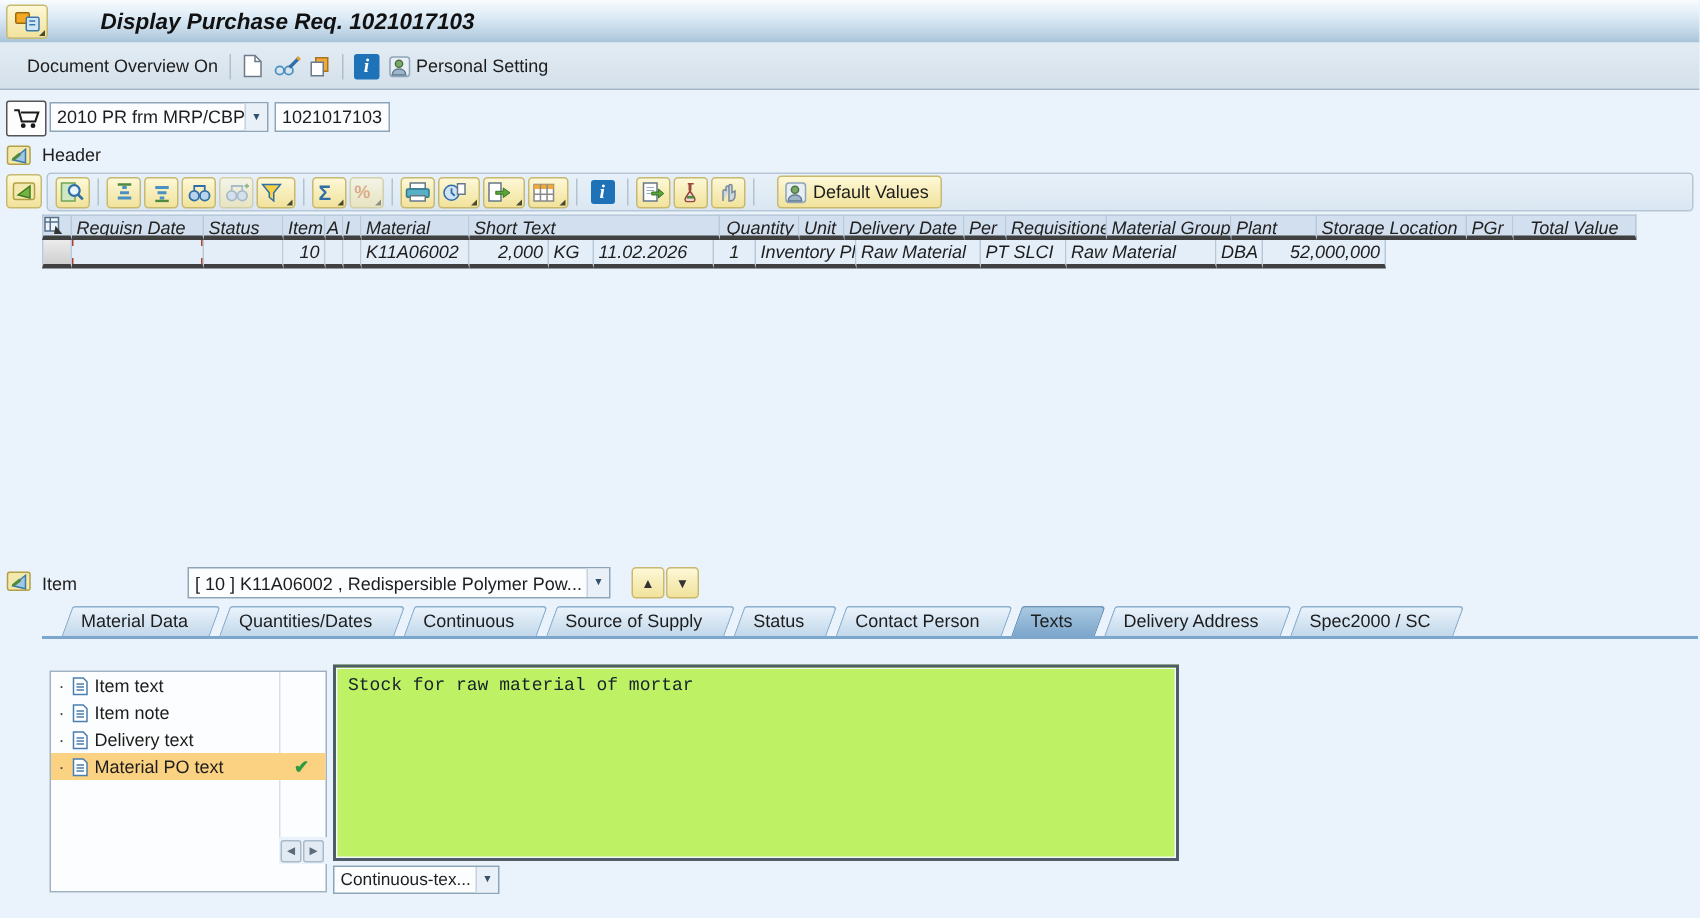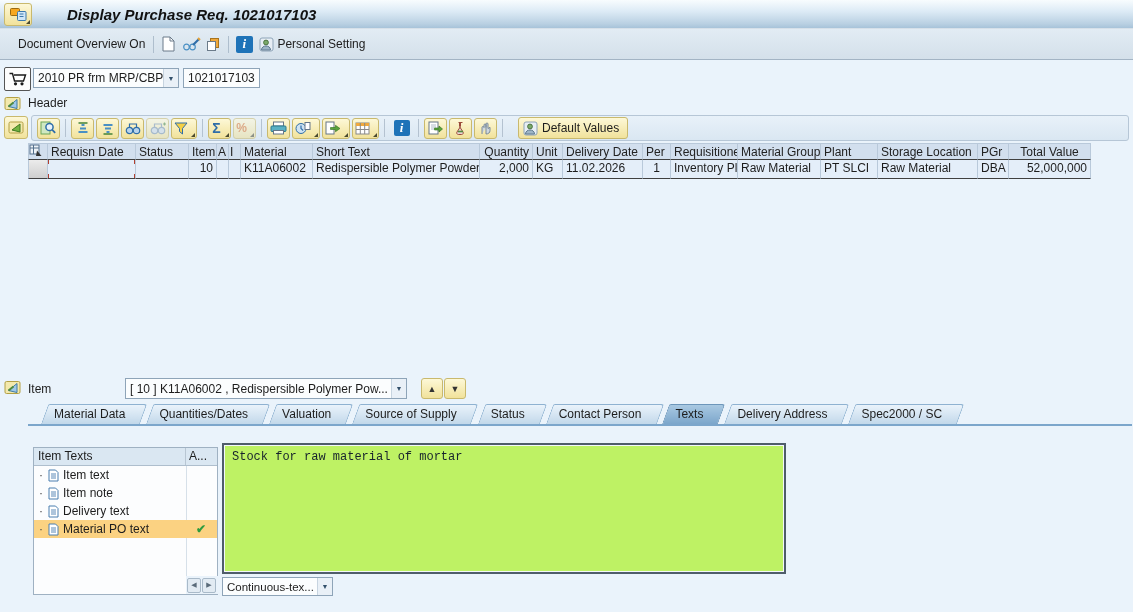--- a/index.html
+++ b/index.html
@@ -96,22 +96,22 @@
   .g-sep { width:1px; height:18px; background:#b4c2d0; margin:0 3px; }
   .defaults-btn {
     height:22px; padding:0 8px 0 4px; margin-left:10px;
     background: linear-gradient(#fdf8d7,#f1e29b);
     border:1px solid #c9b96d; border-radius:3px;
     display:flex; align-items:center; gap:4px; white-space:nowrap;
   }
   
   .grid { position:absolute; left:28px; top:143px; width:1063px; }
   .grid-hdr, .grid-row { display:flex; }
-  .gc { border-right:1px solid #b9c9da; border-bottom:1px solid #404040;
-        padding:1px 3px; white-space:nowrap; overflow:hidden; }
+  .gc { border-right:1px solid #b9c9da; border-bottom:3px solid #404040;
+        padding:1px 3px; white-space:nowrap; overflow:hidden;font-style:italic; }
   .grid-hdr .gc { background:#d2dfee; border-top:1px solid #b9c9da; height:17px; color:#222; }
   .grid-row .gc { background:#e4eef9; height:19px; }
   .gc:first-child { border-left:1px solid #b9c9da; }
   .c0{width:20px;padding:0;} .c1{width:88px;} .c2{width:53px;} .c3{width:28px;}
   .c4{width:12px;padding:1px 1px;} .c5{width:12px;padding:1px 1px;}
   .c6{width:72px;} .c7{width:167px;} .c8{width:53px;} .c9{width:30px;}
   .c10{width:80px;} .c11{width:28px;} .c12{width:67px;} .c13{width:83px;}
   .c14{width:57px;} .c15{width:100px;} .c16{width:31px;} .c17{width:82px;}
   .num { text-align:right; } .ctr { text-align:center; }
   .sel-cell { background: linear-gradient(#ececec,#cfcfcf) !important; }
@@ -455,21 +455,20 @@
       <span class="ck tl"></span>
       <span class="ck tr"></span>
       <span class="ck bl"></span>
       <span class="ck br"></span>
     </div>
     <div class="gc c2"></div>
     <div class="gc c3 num">10</div>
     <div class="gc c4"></div>
     <div class="gc c5"></div>
     <div class="gc c6">K11A06002</div>
-    <div class="gc c7">Redispersible Polymer Powder</div>
     <div class="gc c8 num">2,000</div>
     <div class="gc c9">KG</div>
     <div class="gc c10">11.02.2026</div>
     <div class="gc c11 ctr">1</div>
     <div class="gc c12">Inventory Pl</div>
     <div class="gc c13">Raw Material</div>
     <div class="gc c14">PT SLCI</div>
     <div class="gc c15">Raw Material</div>
     <div class="gc c16">DBA</div>
     <div class="gc c17 num">52,000,000</div>
@@ -487,35 +486,31 @@
 <div class="select-box item-select">
   <span class="val">[ 10 ] K11A06002 , Redispersible Polymer Pow...</span>
   <span class="arrow">▼</span>
 </div>
 <div class="nav-btn" style="left:421px;">▲</div>
 <div class="nav-btn" style="left:444px;">▼</div>
 
 <div class="tabstrip">
   <div class="tab"><span class="lbl">Material Data</span></div>
   <div class="tab"><span class="lbl">Quantities/Dates</span></div>
-  <div class="tab"><span class="lbl">Valuation</span></div>
+  <div class="tab"><span class="lbl">Continuous</span></div>
   <div class="tab"><span class="lbl">Source of Supply</span></div>
   <div class="tab"><span class="lbl">Status</span></div>
   <div class="tab"><span class="lbl">Contact Person</span></div>
   <div class="tab active"><span class="lbl">Texts</span></div>
   <div class="tab"><span class="lbl">Delivery Address</span></div>
   <div class="tab"><span class="lbl">Spec2000 / SC</span></div>
 </div>
 <div class="tab-underline"></div>
 
 <div class="list-panel">
-  <div class="list-hdr">
-    <span class="t">Item Texts</span>
-    <span class="a">A...</span>
-  </div>
   <div class="list-body">
     <div class="col-divider"></div>
     <div class="lrow">
       <span class="main">
         <span class="bullet">·</span>
         <span class="icon">
             <svg width="11" height="13">
               <path d="M1 1h6.5l2.5 2.5V12H1z" fill="#fff" stroke="#4a7eb0"></path>
               <path d="M3 5h5M3 7h5M3 9h5" stroke="#4a7eb0" stroke-width=".9"></path>
             </svg>

